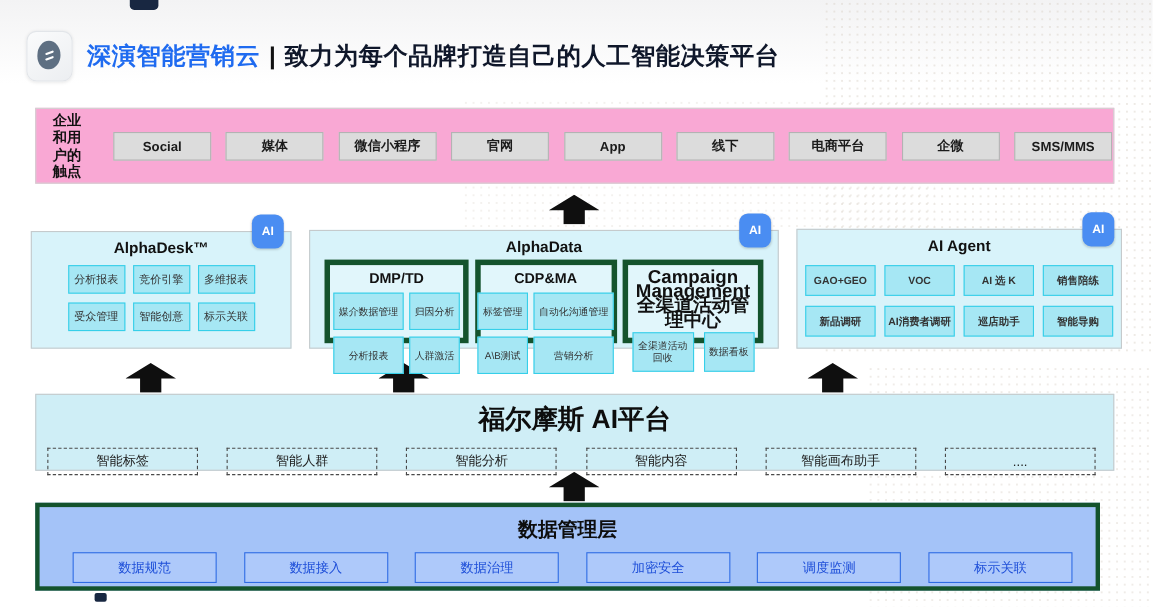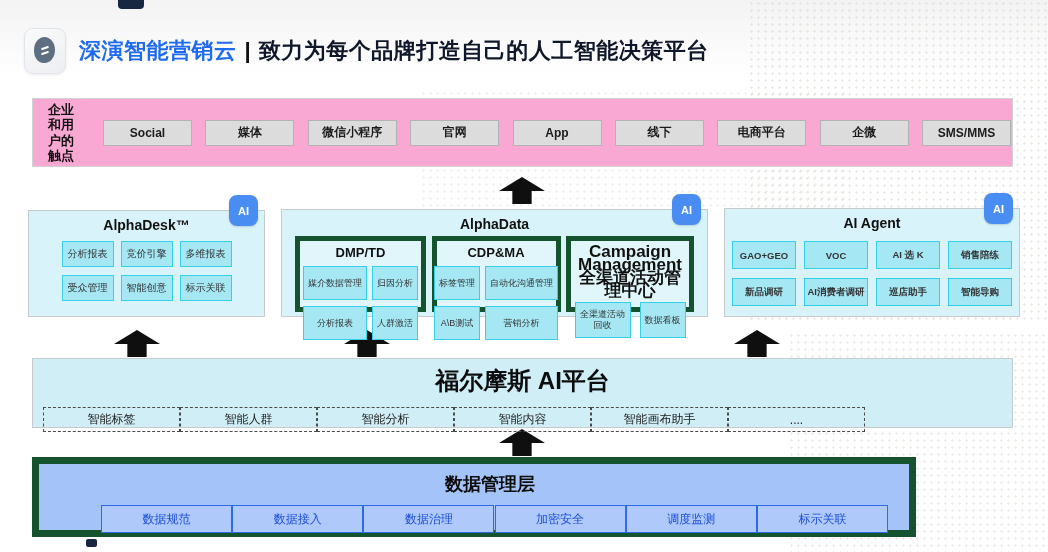--- a/index.html
+++ b/index.html
@@ -73,27 +73,27 @@
   .camp-row .chip { width:56px; height:36px; font-size:9px; line-height:11px; padding:0 3px; }
   .camp-row .chip:nth-child(2) { width:46px; }
 
   .agent-grid { display:grid; grid-template-columns:repeat(4,64px); gap:9px 8px; justify-content:center; margin-top:10px; }
   .agent-grid .chip { height:28px; font-size:9.5px; font-weight:bold; }
 
   
   .holmes { position:absolute; left:32px; top:358px; width:981px; height:70px;
             background:#cfeef6; border:1px solid #c5cacc; box-sizing:border-box; }
   .holmes-title { text-align:center; font-size:24px; font-weight:bold; color:#0d0d0d; margin-top:6px; }
-  .holmes-row { display:flex; padding:0 16px 0 10px; margin-top:10px; }
+  .holmes-row { display:flex; justify-content:space-between; padding:0 16px 0 10px; margin-top:10px; }
   .dash-box { width:137px; height:25px; border:1px dashed #4a4a4a; box-sizing:border-box;
               display:flex; align-items:center; justify-content:center; font-size:12px; color:#222; }
 
   
-  .datalayer { position:absolute; left:32px; top:457px; width:884px; height:80px;
-               background:#a4c3f8; border:7px solid #14532d; box-sizing:border-box;padding-left:32px; }
+  .datalayer { position:absolute; left:32px; top:457px; width:968px; height:80px;
+               background:#a4c3f8; border:4px solid #14532d; box-sizing:border-box; }
   .data-title { text-align:center; font-size:18px; font-weight:bold; color:#0d0d0d; margin-top:8px; }
   .data-row { display:flex; justify-content:space-between; padding:0 21px 0 30px; margin-top:9px; }
   .data-box { width:131px; height:28px; background:#aec9fa; border:1px solid #2d6be4; box-sizing:border-box;
               display:flex; align-items:center; justify-content:center; font-size:12px; color:#1d4ed8; }
 </style>
 </head>
 <body>
 
 <div class="stage">
 

